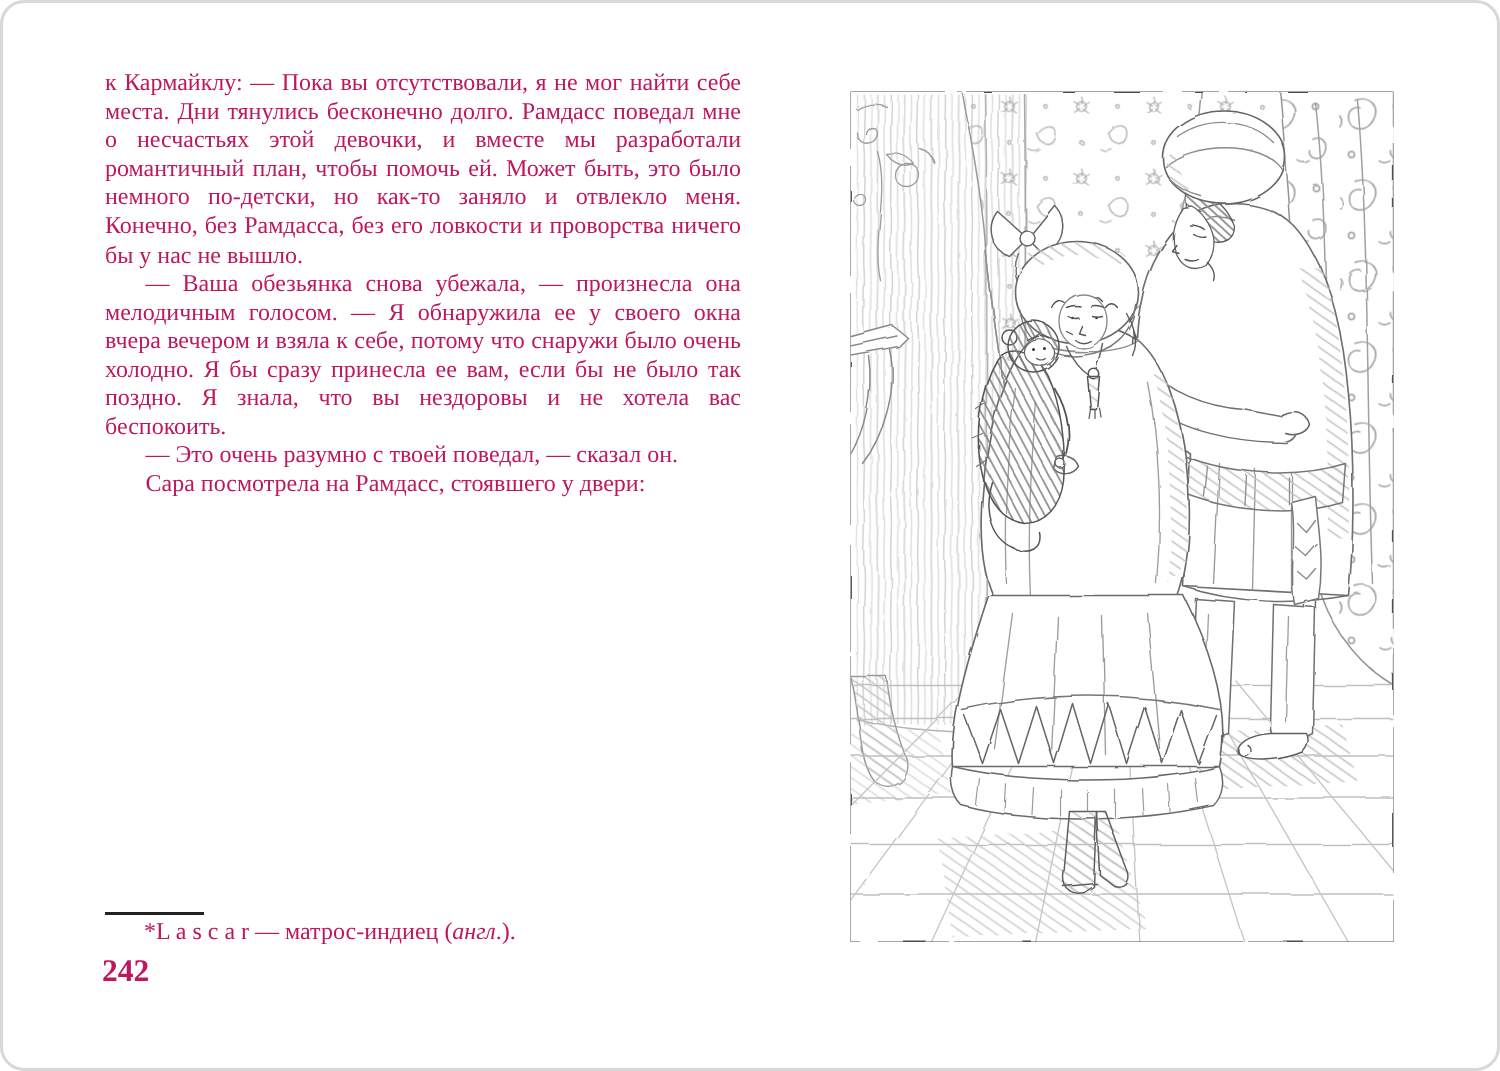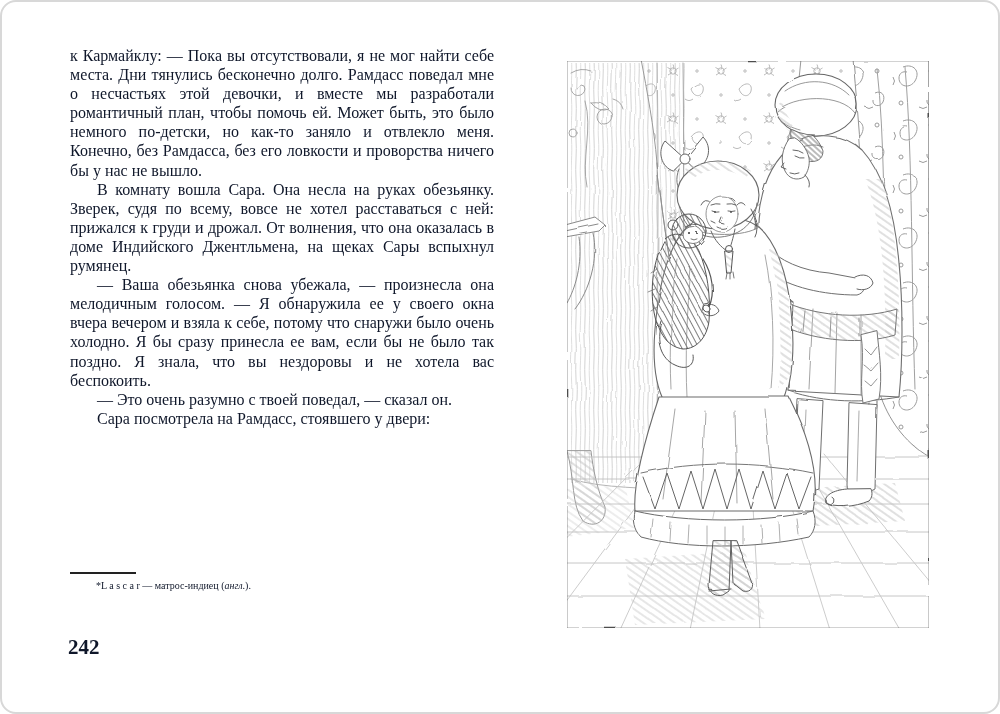--- a/index.html
+++ b/index.html
@@ -1,42 +1,41 @@
 <!DOCTYPE html>
 <html><head>
 <meta charset="utf-8">
 <style>
   html,body{margin:0;padding:0;background:#ffffff;}
   .scan{
     position:relative;width:1000px;height:714px;box-sizing:border-box;
     background:#ffffff;border:2px solid #d8d8d8;border-radius:16px;overflow:hidden;
-    font-family:"Liberation Serif",serif;color:#0f172a;
+    font-family:"Liberation Serif",serif;color:#be185d;
   }
   .text-block{
     position:absolute;left:68px;top:44px;width:424px;
     font-size:16px;line-height:19.1px;text-align:justify;
   }
   .text-block p{margin:0;text-indent:27px;}
   .text-block p.noindent{text-indent:0;}
-  .footnote{position:absolute;left:68px;top:570px;width:424px;font-size:10px;line-height:16px;}
+  .footnote{position:absolute;left:68px;top:606px;width:424px;font-size:16px;line-height:16px;}
   .footnote-rule{width:66px;border-top:2px solid #222;margin:0 0 4px 0;}
   .footnote-text{margin:0;text-indent:26px;}
   .footnote-text i{font-style:italic;}
   .page-number{position:absolute;left:66px;top:633px;font-weight:bold;font-size:21px;}
   .illustration{position:absolute;left:563px;top:57px;width:366px;height:571px;}
 </style>
 </head>
 <body>
 
 <div class="scan">
 
   <div>
     <div class="text-block">
       <p class="noindent">к Кармайклу: — Пока вы отсутствовали, я не мог найти себе места. Дни тянулись бесконечно долго. Рамдасс поведал мне о несчастьях этой девочки, и вместе мы разработали романтичный план, чтобы помочь ей. Может быть, это было немного по-детски, но как-то заняло и отвлекло меня. Конечно, без Рамдасса, без его ловкости и проворства ничего бы у нас не вышло.</p>
-      <p>В комнату вошла Сара. Она несла на руках обезьянку. Зверек, судя по всему, вовсе не хотел расставаться с ней: прижался к груди и дрожал. От волнения, что она оказалась в доме Индийского Джентльмена, на щеках Сары вспыхнул румянец.</p>
       <p>— Ваша обезьянка снова убежала, — произнесла она мелодичным голосом. — Я обнаружила ее у своего окна вчера вечером и взяла к себе, потому что снаружи было очень холодно. Я бы сразу принесла ее вам, если бы не было так поздно. Я знала, что вы нездоровы и не хотела вас беспокоить.</p>
       <p>— Это очень разумно с твоей поведал, — сказал он.</p>
       <p>Сара посмотрела на Рамдасс, стоявшего у двери:</p>
     </div>
 
     <div class="footnote">
       <div class="footnote-rule"></div>
       <p class="footnote-text"><span>*L a s c a r — матрос-индиец (</span><i>англ</i><span>.).</span></p>
     </div>
 

